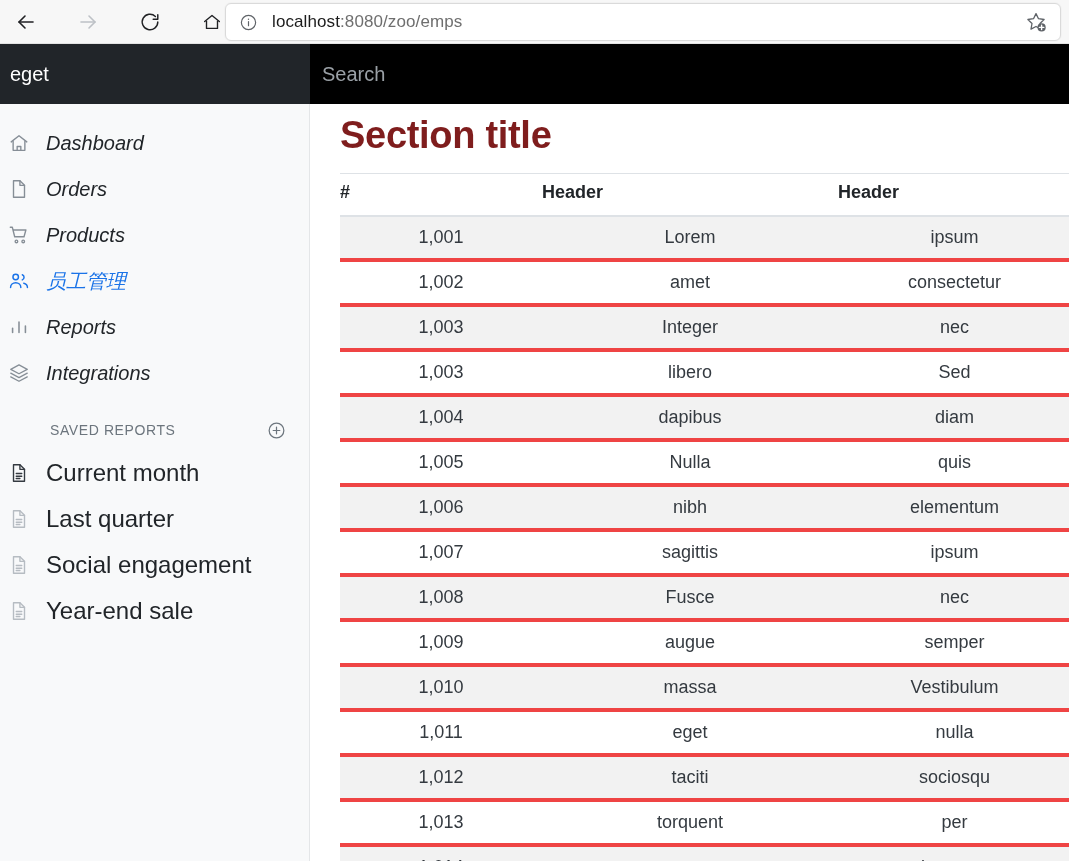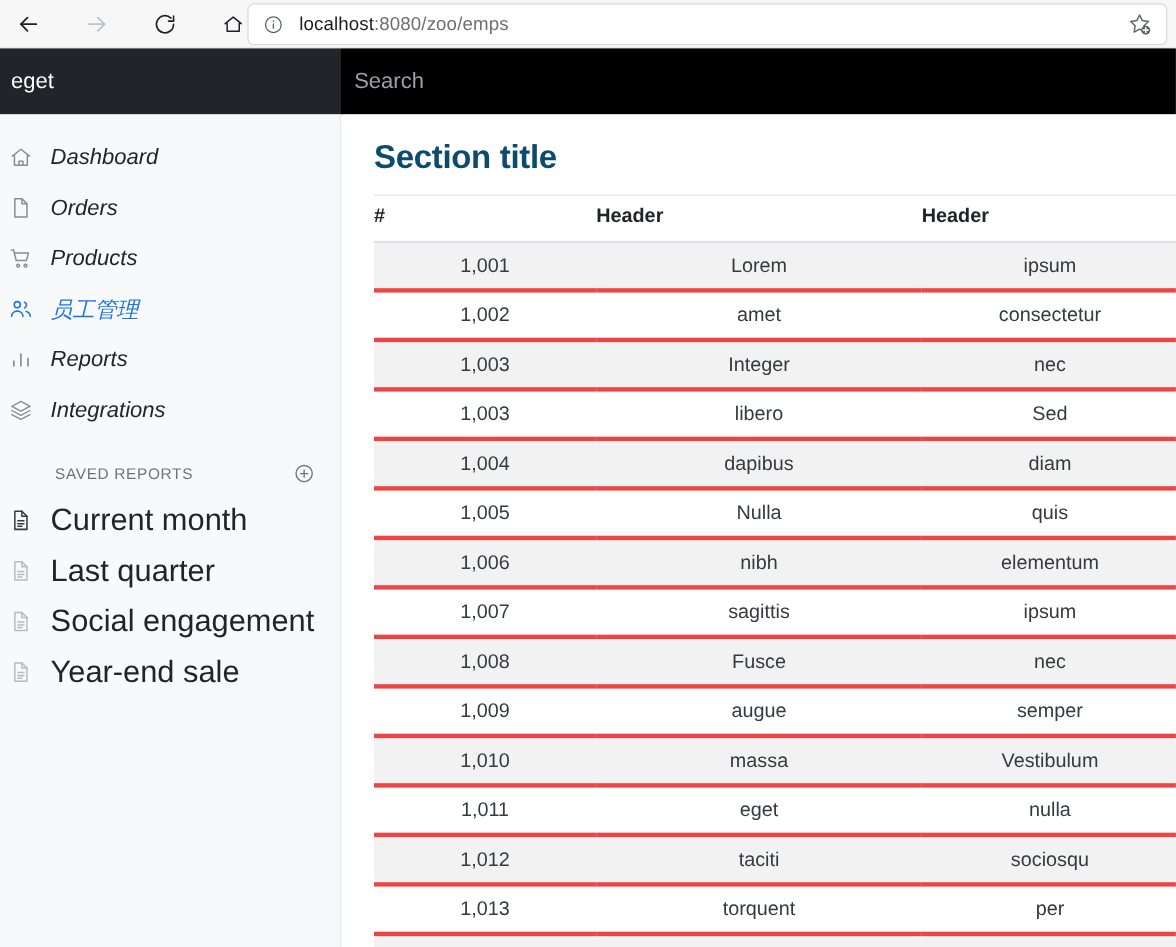--- a/index.html
+++ b/index.html
@@ -118,35 +118,35 @@
     display: flex; align-items: center;
     height: 46px; padding-left: 8px;
   }
   .report-icon {
     width: 32px; flex: 0 0 32px;
     display: flex; align-items: center;
     color: #b6bcc2;
   }
   .report-item.primary .report-icon { color: #343a40; }
   .report-label {
-    font-size: 28px; color: #212529;
+    font-size: 24px; color: #212529;
     margin-left: 6px; white-space: nowrap;
   }
 
   
   .main {
     position: absolute; top: 104px; left: 311px;
     width: 758px; height: 757px;
     background: #ffffff;
     padding-left: 29px; padding-right: 8px;
     overflow: hidden;
   }
   .page-title {
-    font-size: 30px; font-weight: 700;
-    color: #0c4a6e; margin: 23px 0 16px 0;
+    font-size: 38px; font-weight: 700;
+    color: #7f1d1d; margin: 10px 0 16px 0;
     letter-spacing: -0.3px;
   }
   table.data-table {
     width: 731px;
     border-collapse: collapse;
     table-layout: fixed;
   }
   table.data-table th {
     text-align: left;
     font-size: 18px; font-weight: 700;

